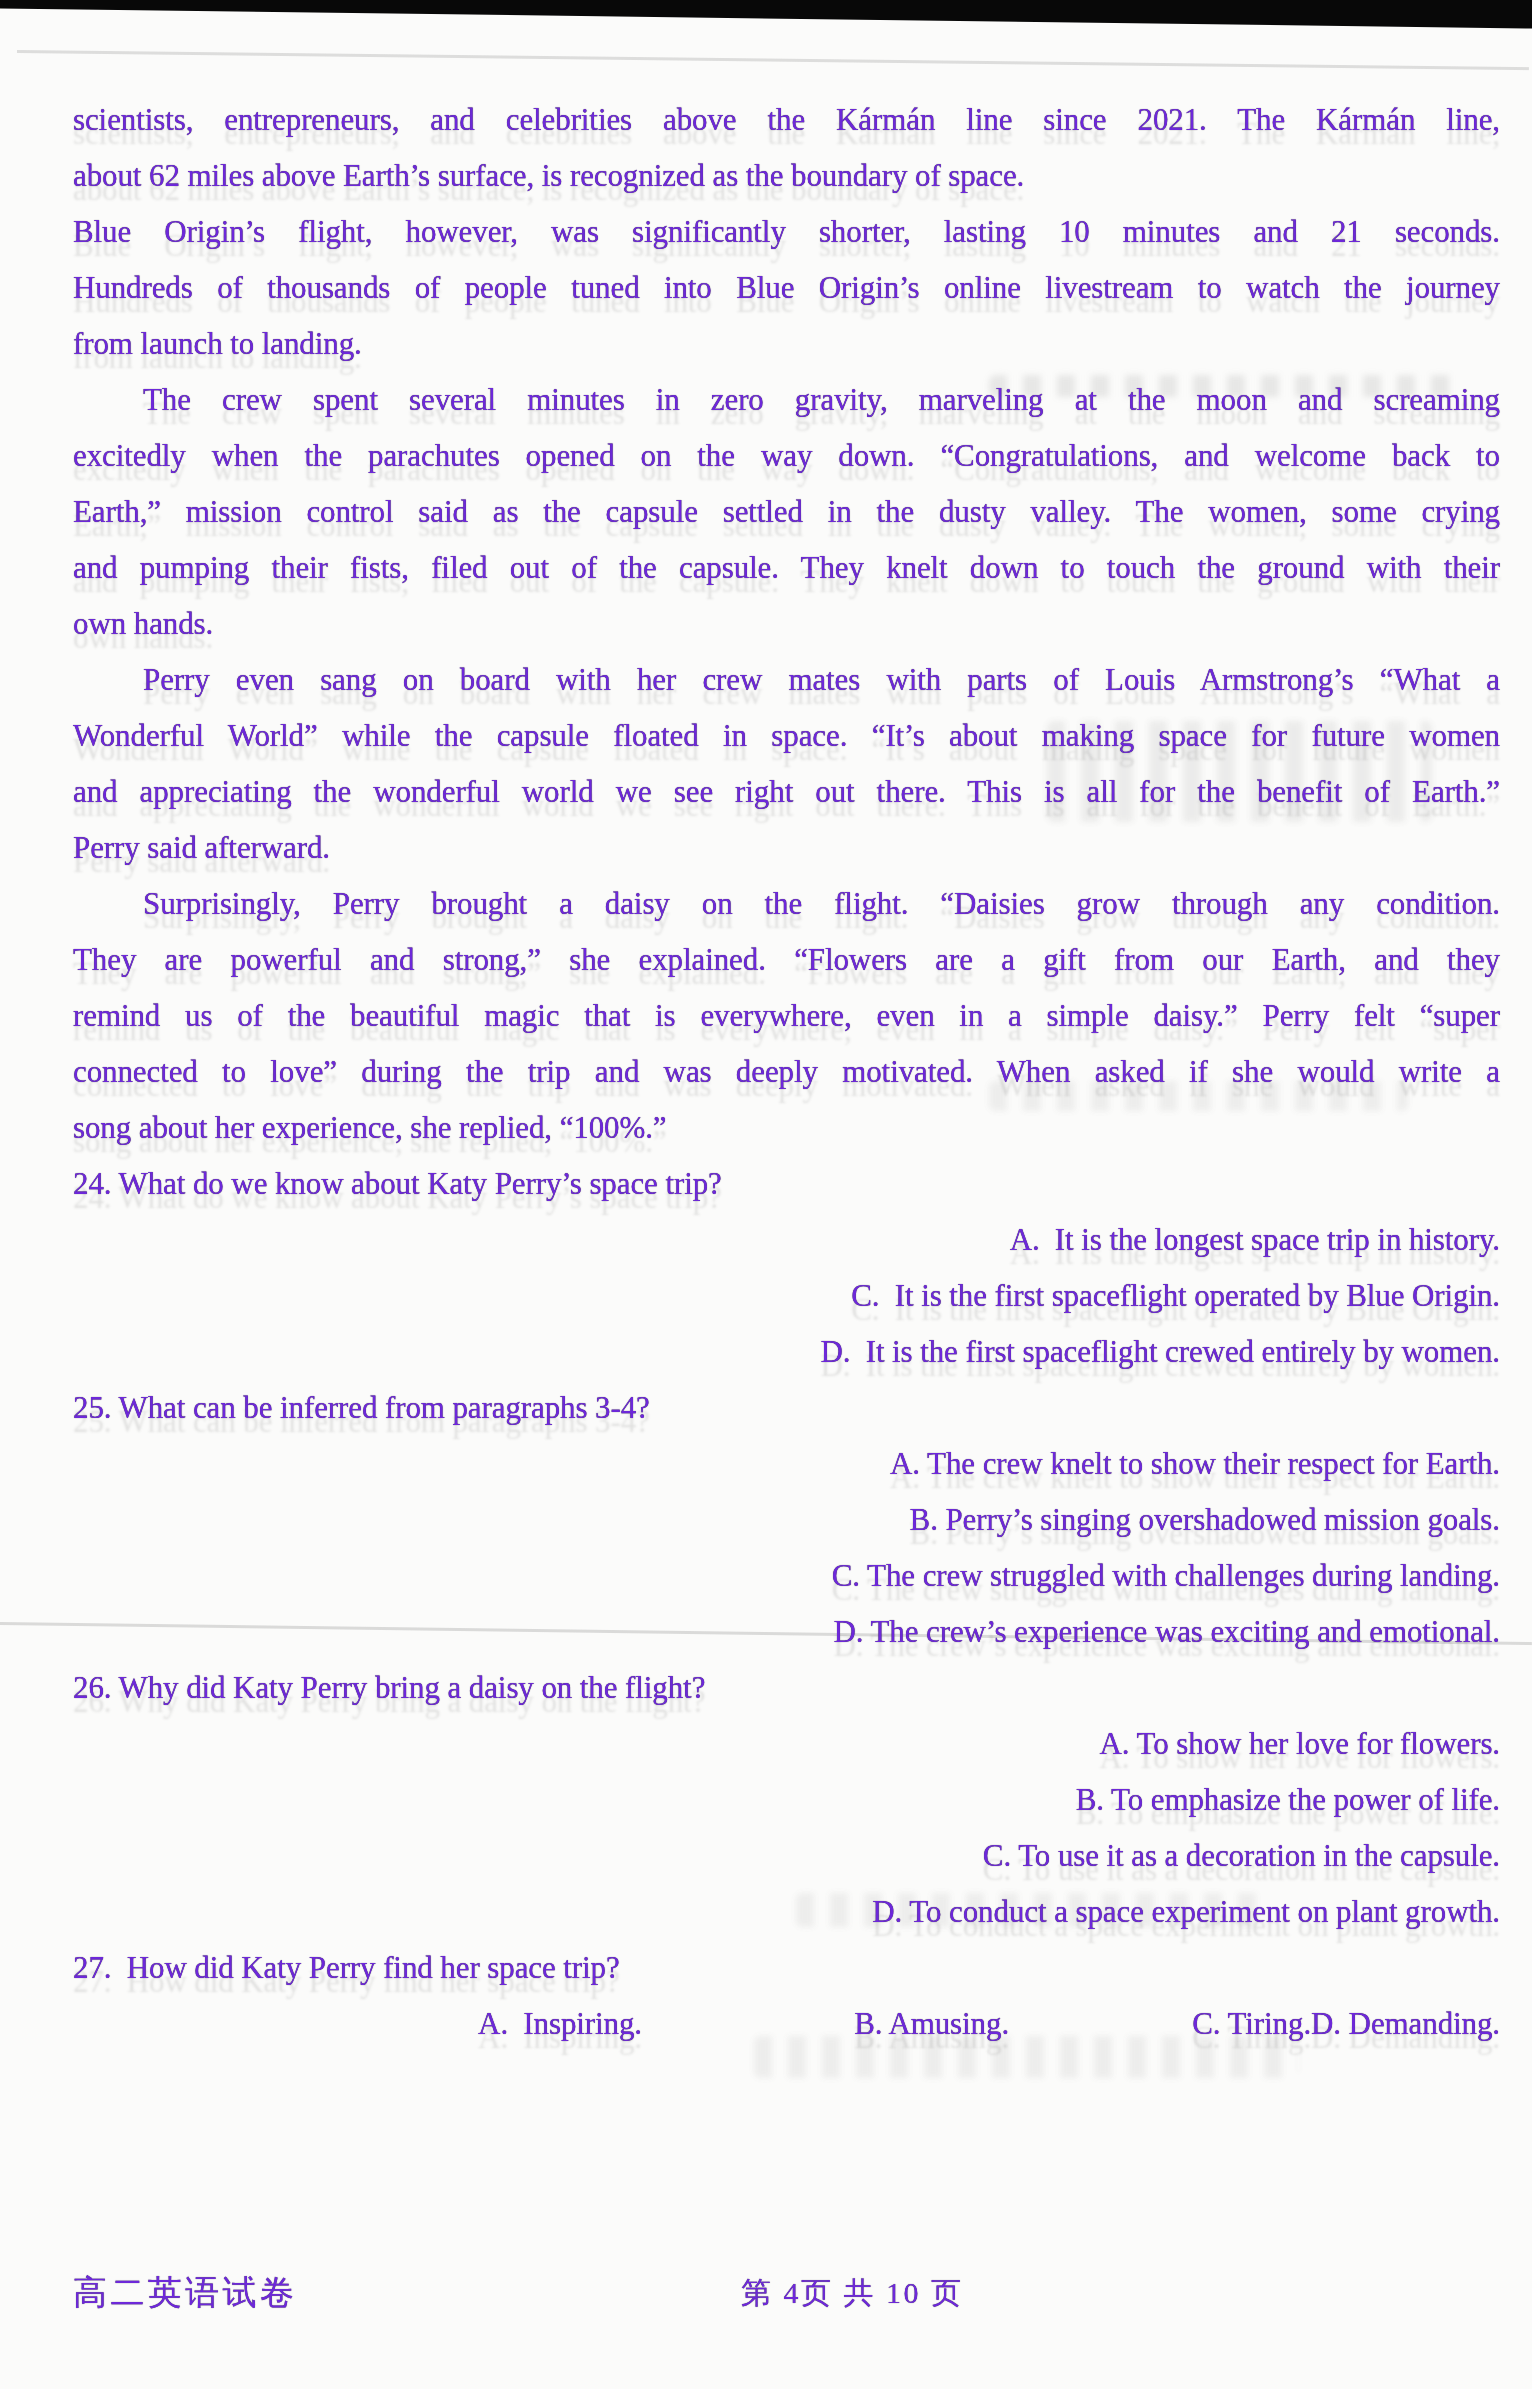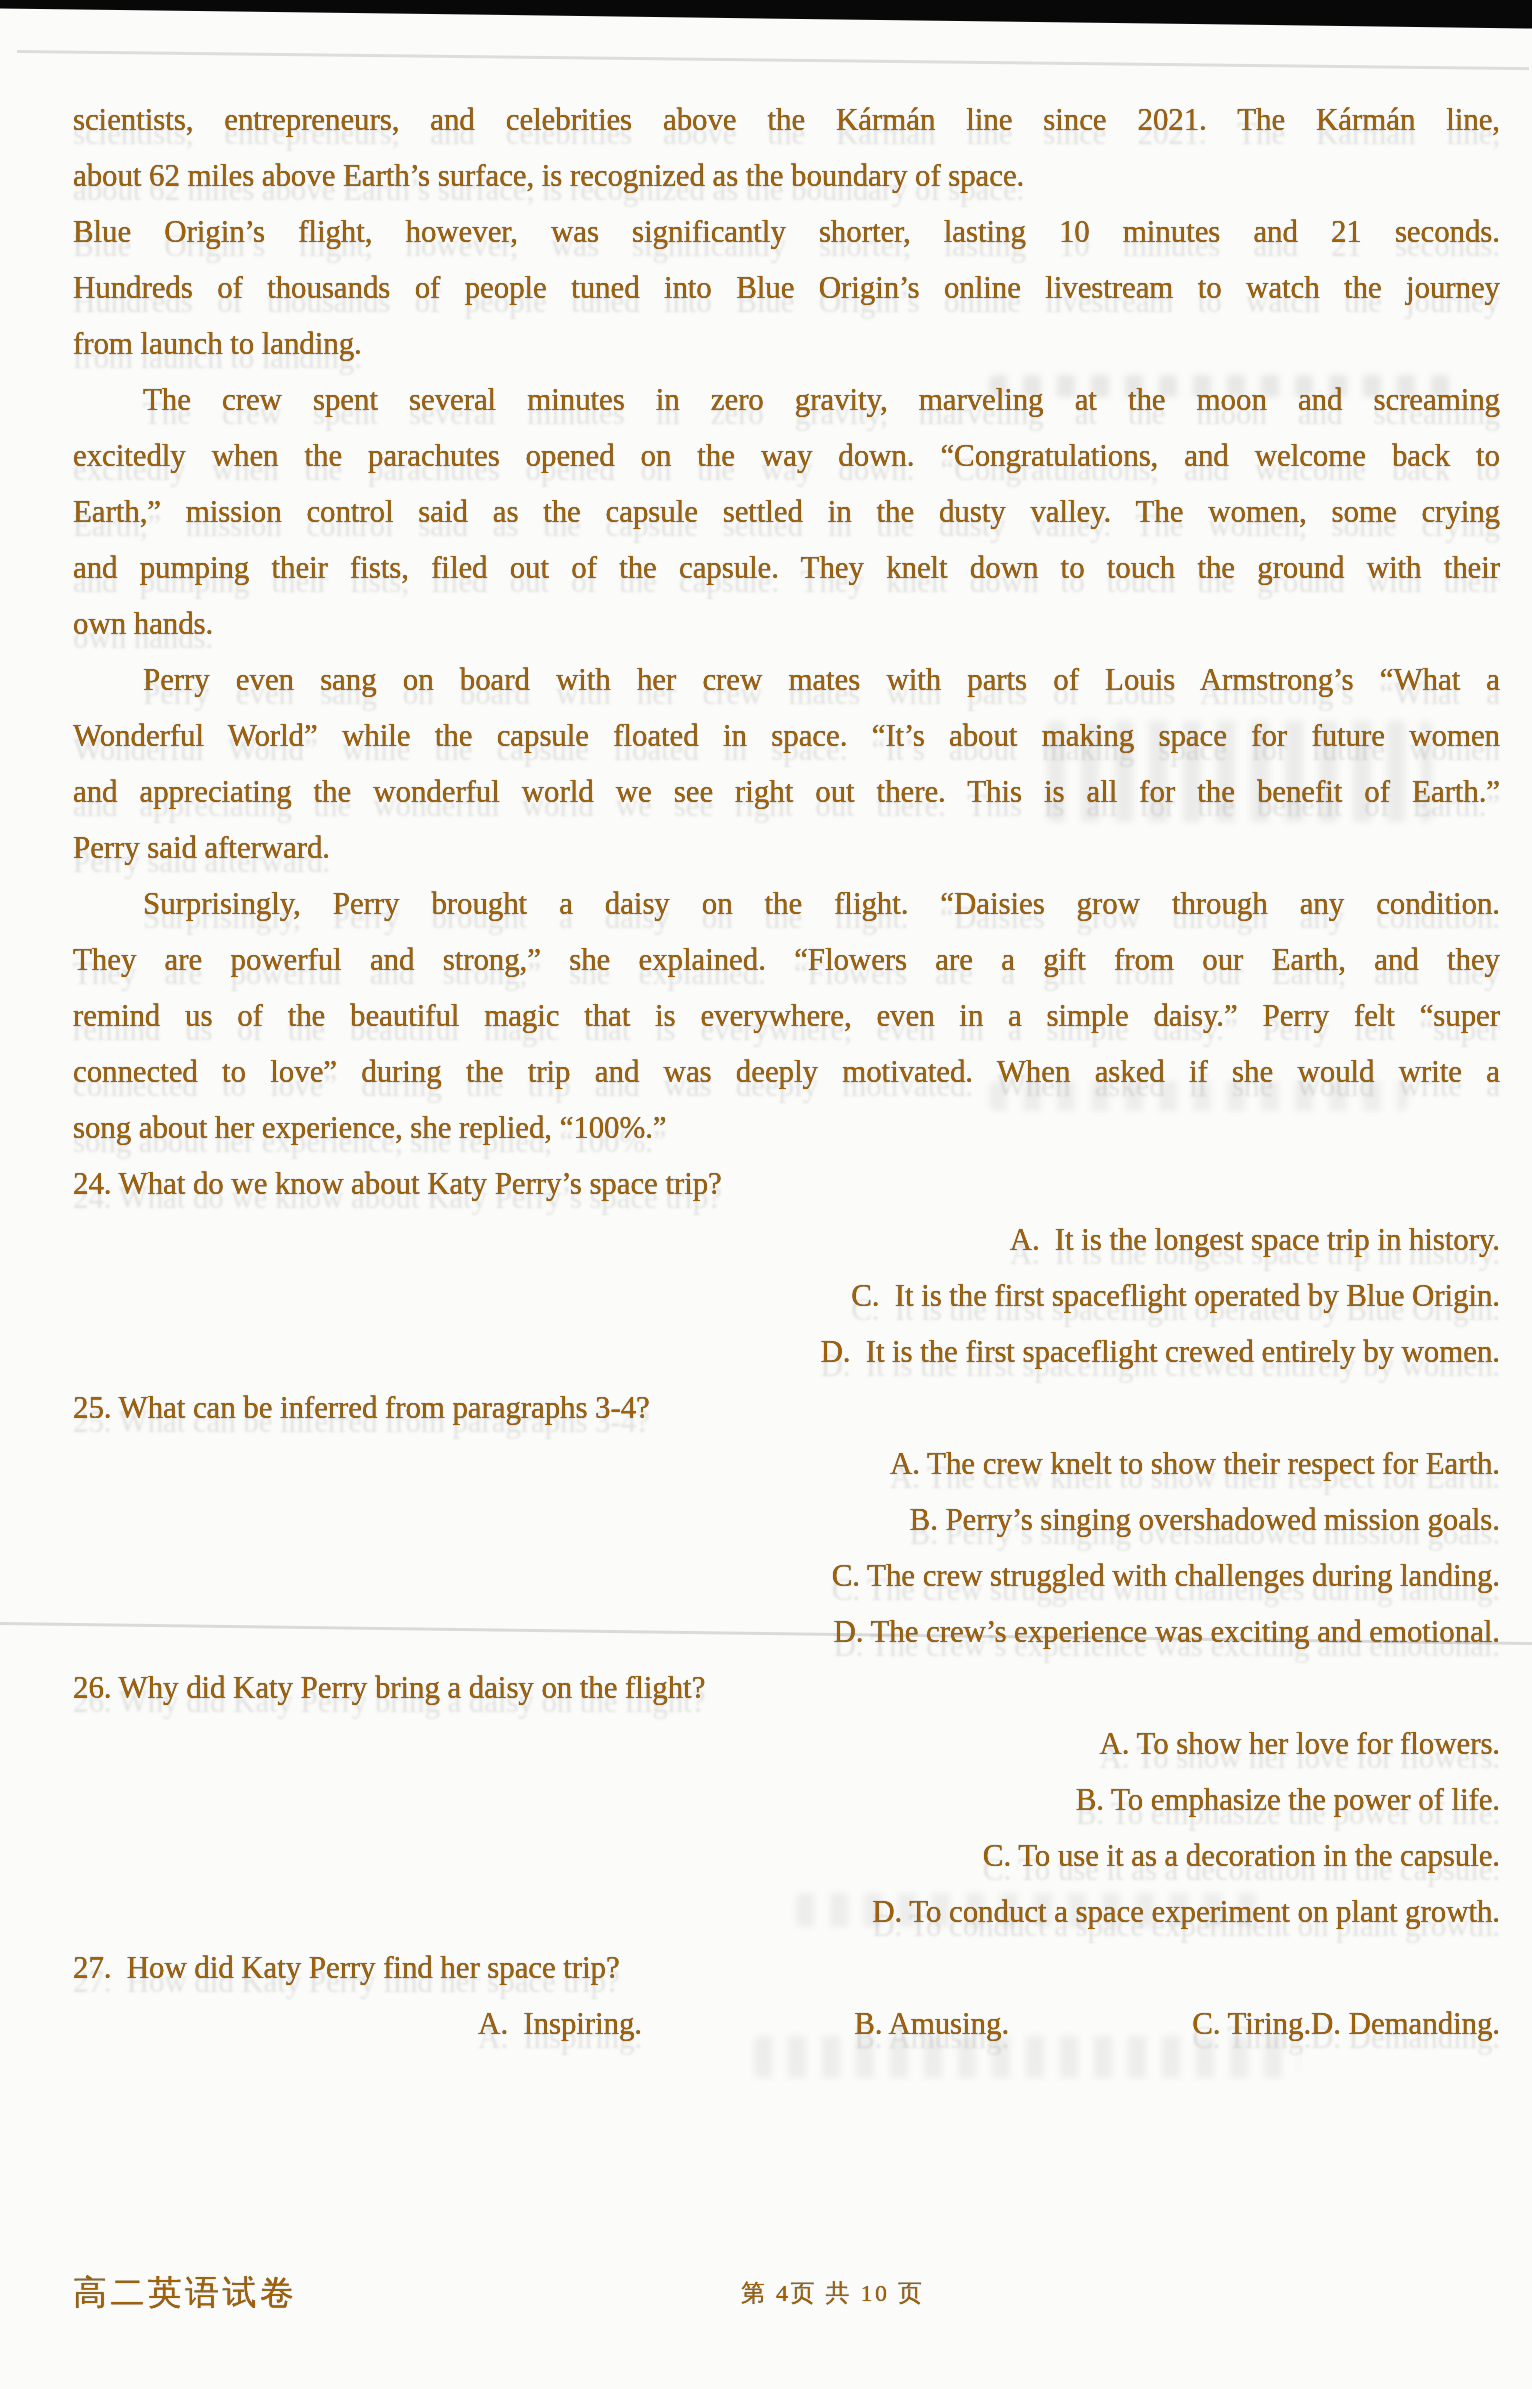--- a/index.html
+++ b/index.html
@@ -1,18 +1,18 @@
 <!DOCTYPE html>
 <html style="font-size:13.4px"><head>
 <meta charset="utf-8">
 <style>
   html,body{margin:0;padding:0;background:#ffffff;}
   .page{
     position:relative;width:1532px;height:2389px;overflow:hidden;
-    background:#fbfbfa;color:#a16207;
+    background:#fbfbfa;color:#6d28d9;
     font-family:"Liberation Serif","DejaVu Serif",serif;
   }
   
   .top-band{
     position:absolute;left:0;top:0;width:1532px;height:30px;background:#080808;
     clip-path:polygon(0 0,100% 0,100% 28.5px,0 8.4px);
   }
   
   .fold-line{
     position:absolute;height:2.5px;background:rgba(128,128,128,.45);
@@ -44,21 +44,21 @@
   .ow{display:inline-block;vertical-align:top;}
   .ow0{width:332px;}
   .ow1{width:367px;}
   .ow2{width:302px;}
 
   .footer-left{
     position:absolute;left:73px;top:2272px;font-size:34px;line-height:42px;
     letter-spacing:3.4px;text-shadow:0 0 0.8px rgba(0,0,0,.8);
   }
   .footer-center{
-    position:absolute;left:741px;top:2272px;font-size:24px;line-height:42px;
+    position:absolute;left:741px;top:2272px;font-size:30px;line-height:42px;
     letter-spacing:2.5px;text-shadow:0 0 0.8px rgba(0,0,0,.8);
   }
 </style>
 </head>
 <body>
 
 <div class="page">
   <div class="top-band"></div>
   <div class="fold-line one"></div>
   <div class="fold-line two"></div>

